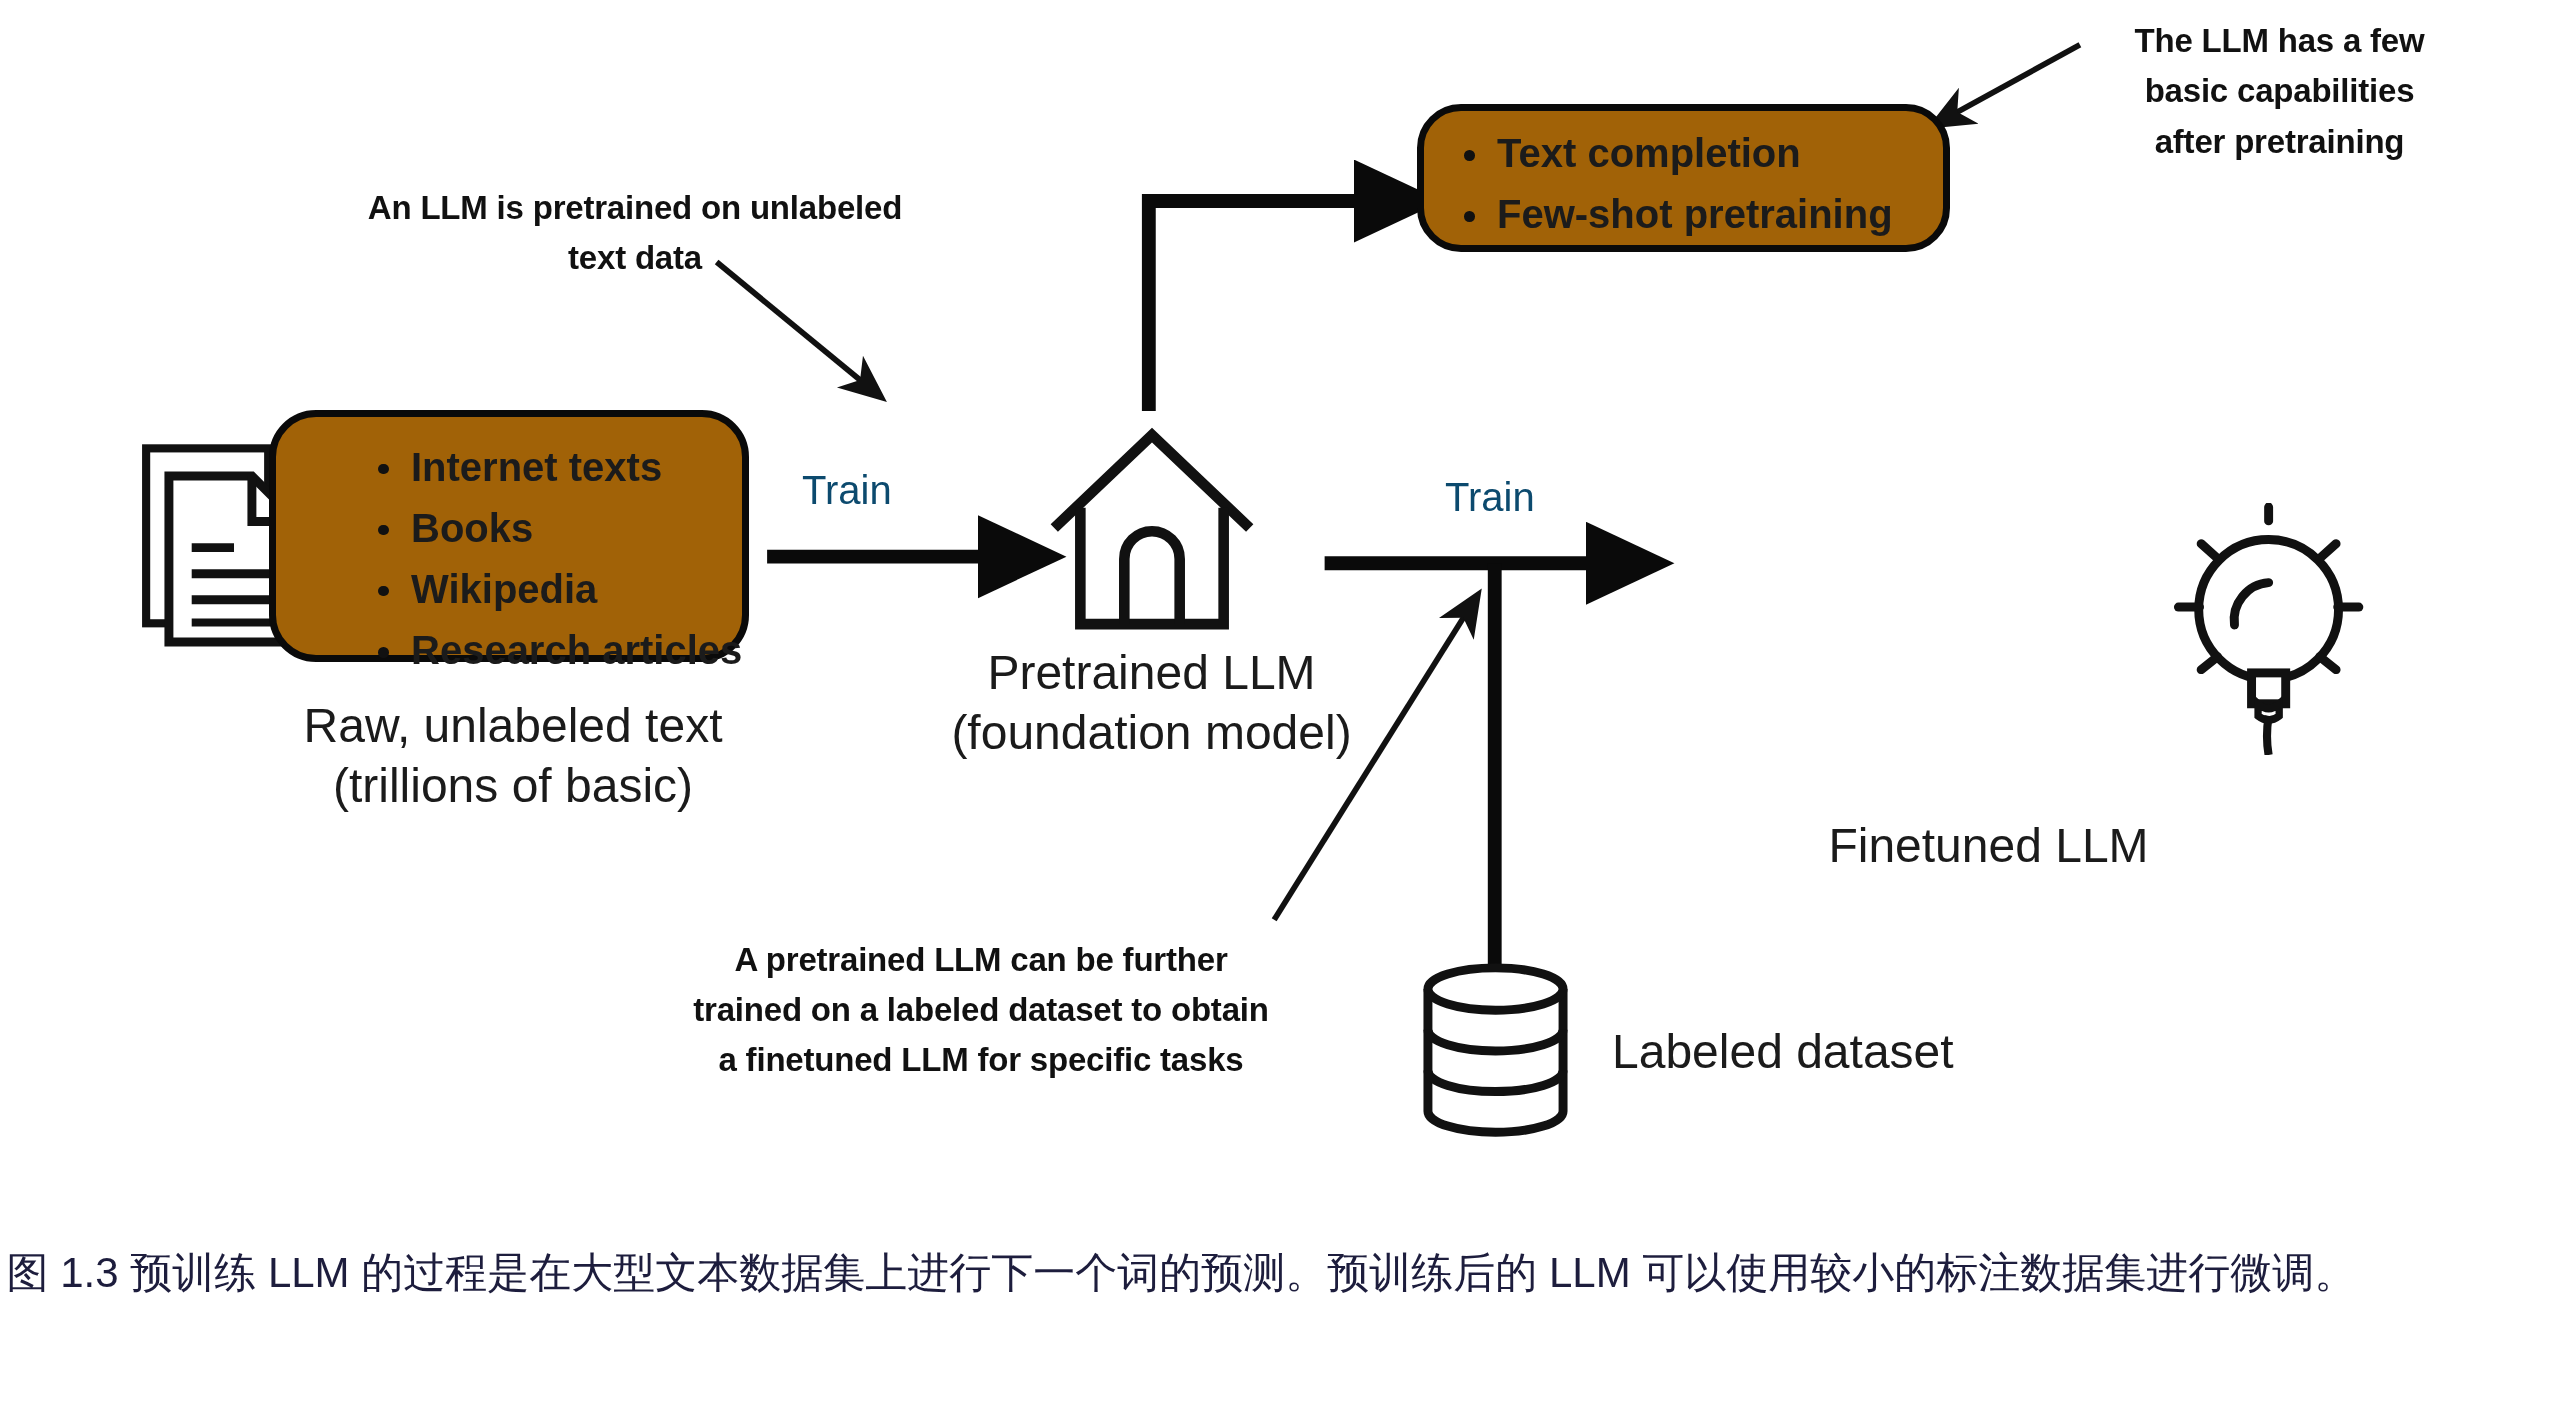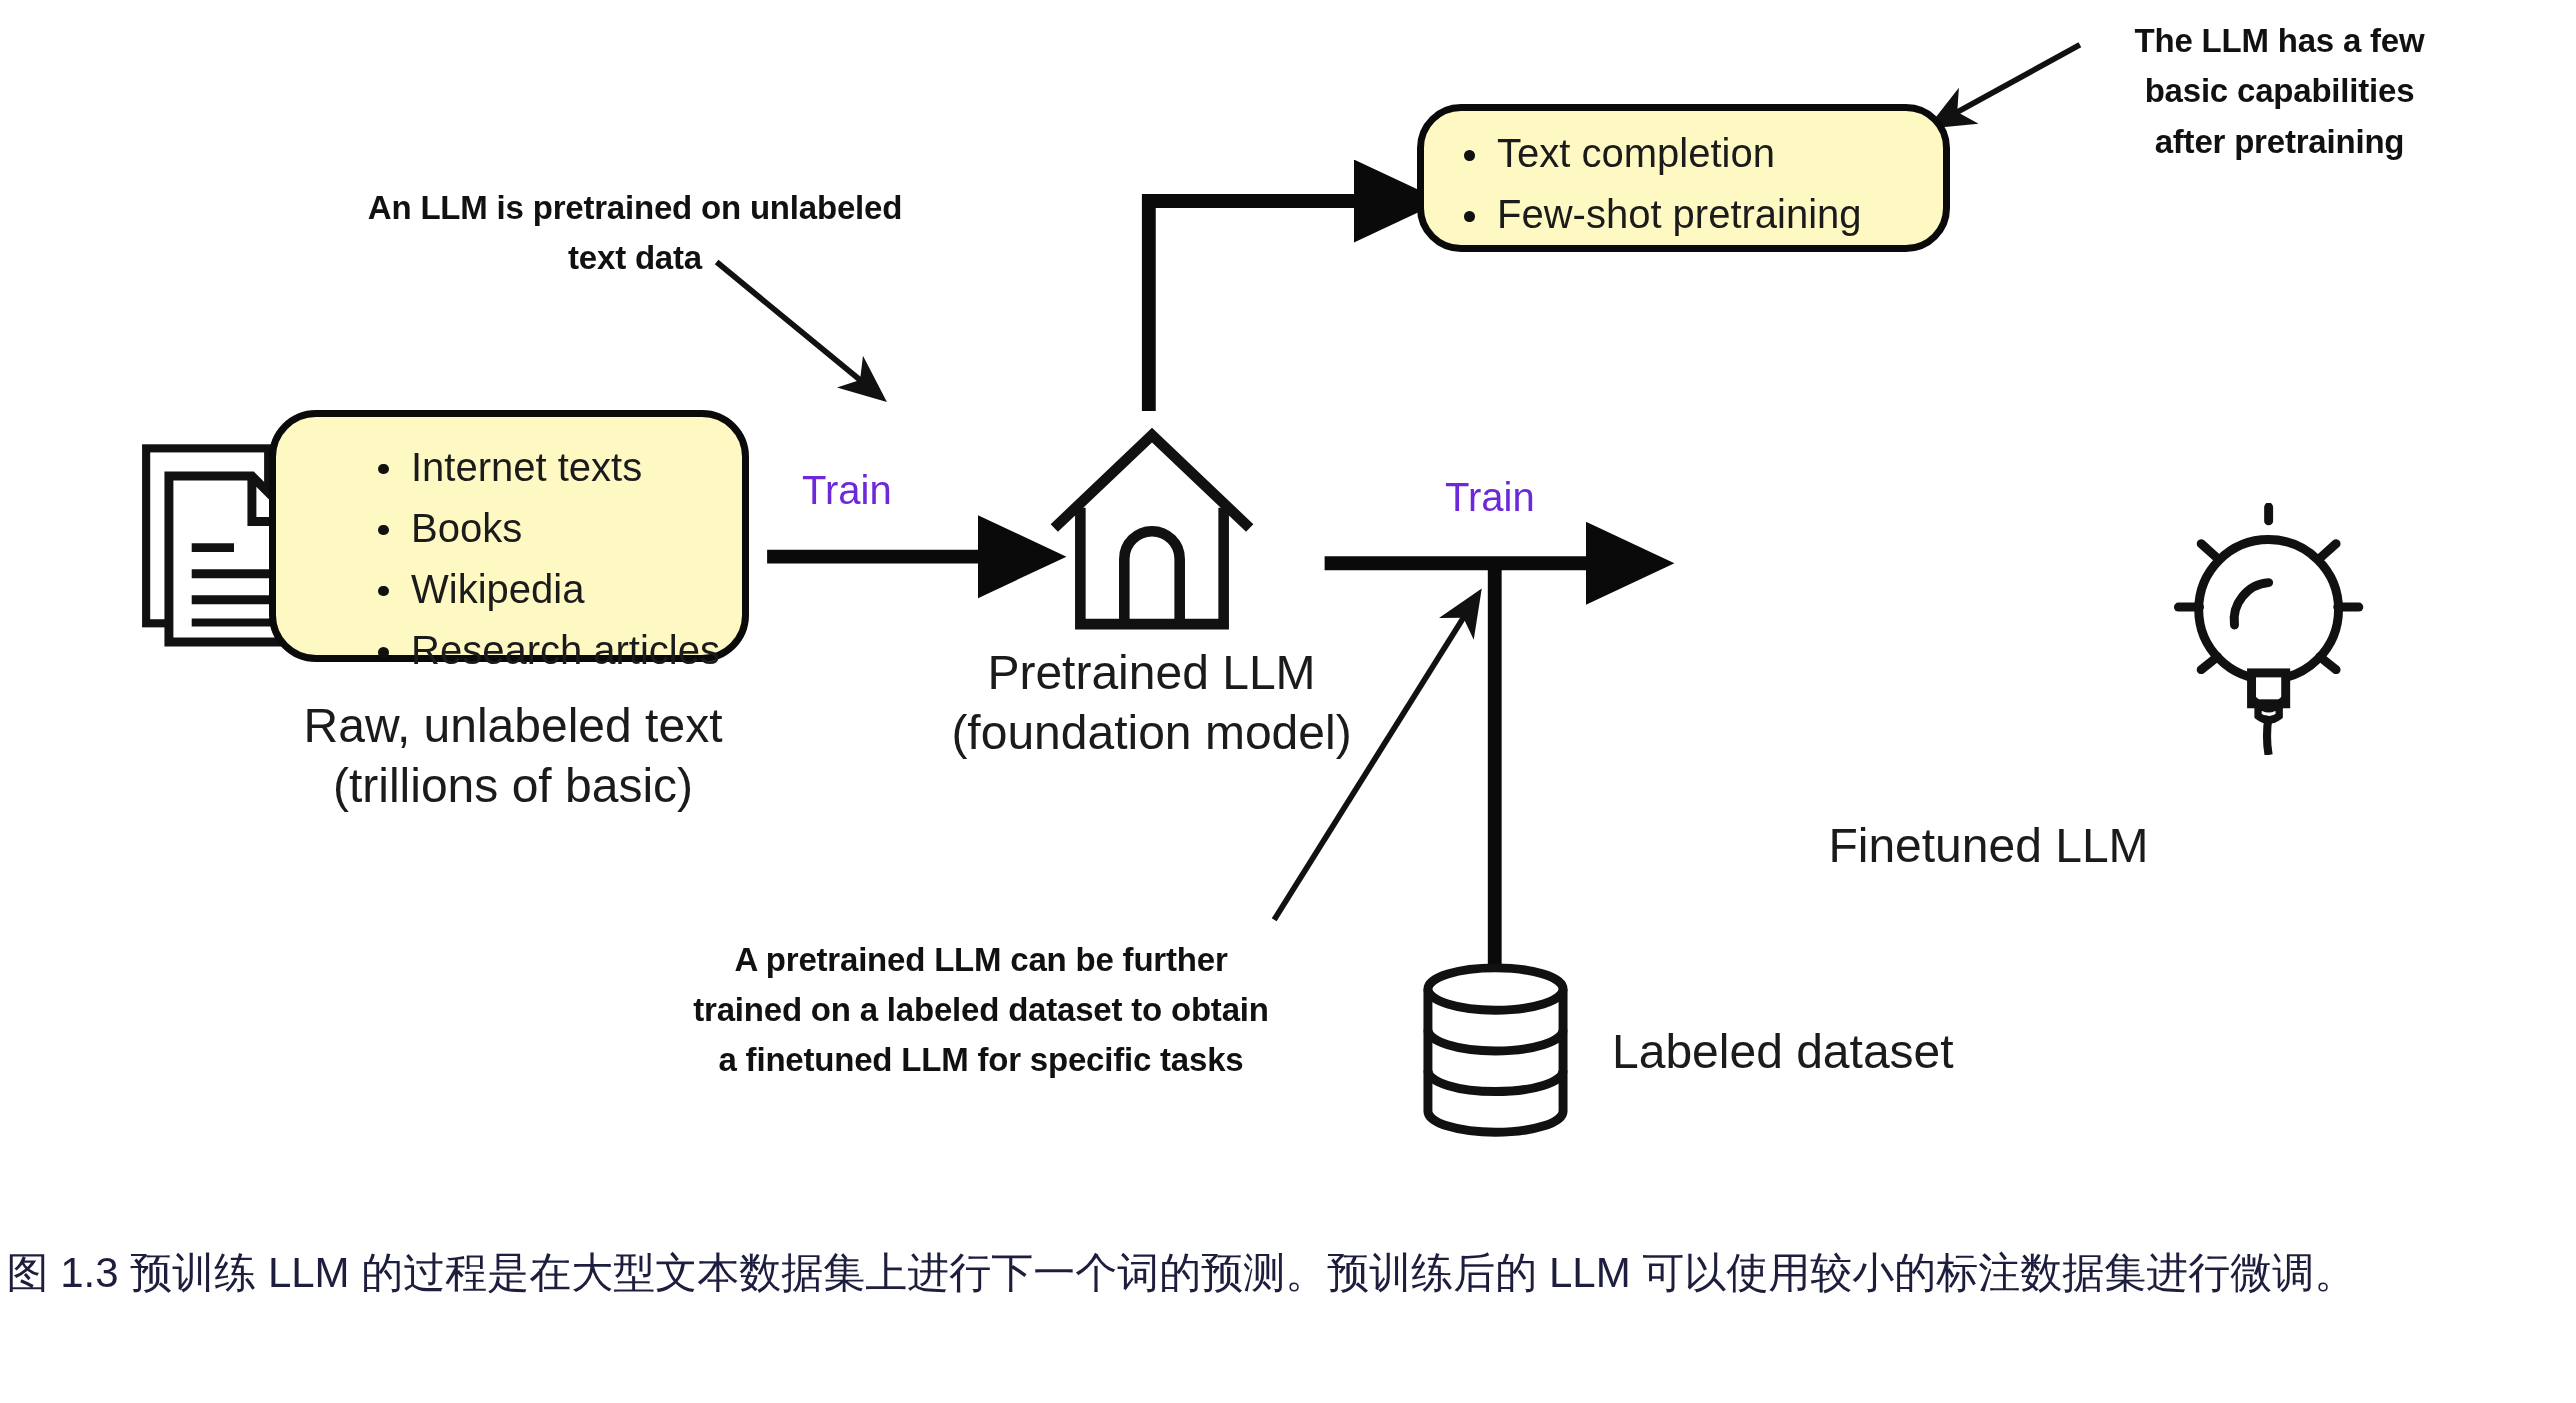--- a/index.html
+++ b/index.html
@@ -28,22 +28,23 @@
     width: 2576px;
     height: 1172px;
     pointer-events: none;
   }
 
   
   .rbox {
     position: absolute;
     border: 7.3px solid #0a0a0a;
     border-radius: 47px;
-    background: #fef9c3;
+    background: #a16207;
     box-sizing: border-box;
+    font-weight: bold;
   }
 
   .bullets {
     list-style: none;
     margin: 0;
     padding: 0;
   }
   .bullets li {
     position: relative;
     padding-left: 44px;
@@ -84,21 +85,21 @@
     color: #111111;
     text-align: center;
     white-space: pre-line;
     letter-spacing: -0.2px;
   }
 
   
   .edge-label {
     position: absolute;
     font-size: 40px;
-    color: #6d28d9;
+    color: #0c4a6e;
     white-space: nowrap;
   }
 
   
   .icon {
     position: absolute;
   }
 
   
   #caption {

